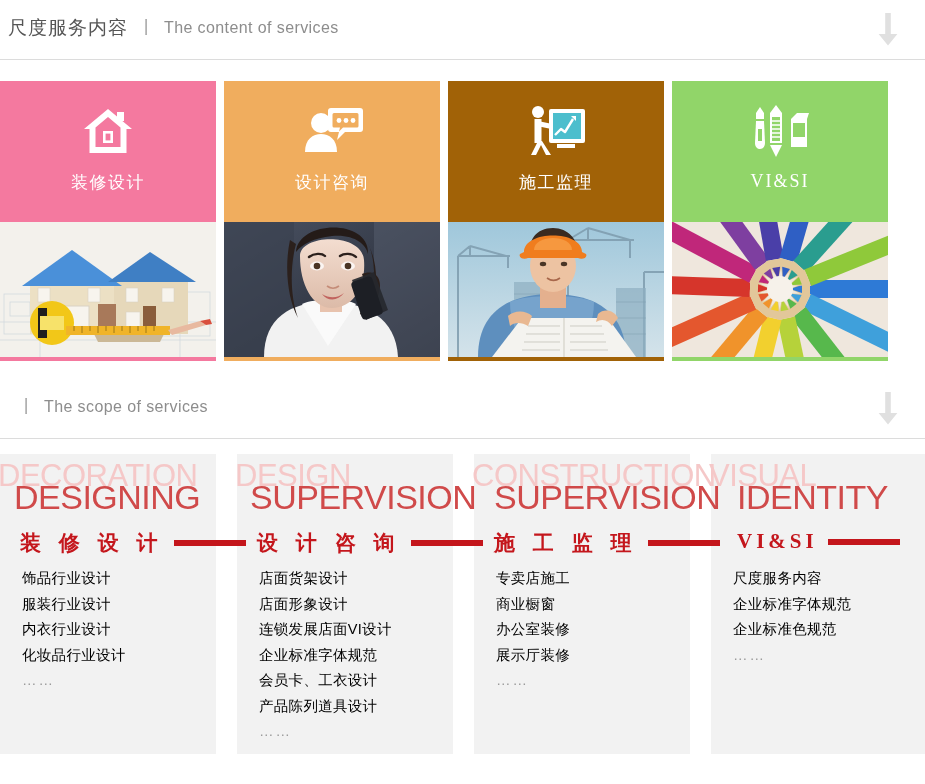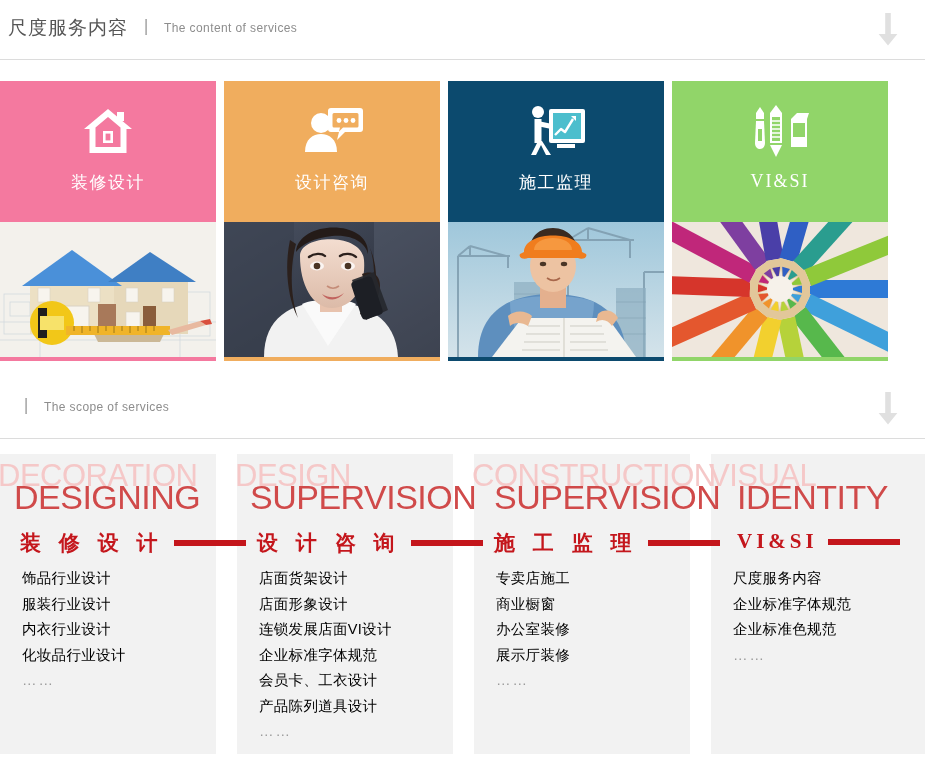--- a/index.html
+++ b/index.html
@@ -27,21 +27,21 @@
     letter-spacing: 1px;
     font-weight: 400;
   }
   .sh-sep {
     font-size: 17px;
     color: #9a9a9a;
     margin: 0 9px 0 10px;
     font-weight: 300;
   }
   .sh-en {
-    font-size: 12px;
+    font-size: 16px;
     color: #8d8d8d;
     letter-spacing: 0.4px;
     font-weight: 400;
   }
   .sh-arrow {
     position: absolute;
     right: 24px;
     top: 50%;
     transform: translateY(-50%);
     width: 26px;
@@ -298,21 +298,21 @@
             <path d="M103 64 c4 3 8 3 12 0" stroke="#c48c78" stroke-width="1.6" fill="none"></path>
             <path d="M98 72 c8 5 16 4 22 -1 c-6 8 -16 9 -22 1 Z" fill="#c1635e"></path>
             <path d="M138 52 C152 46 160 58 154 74 C150 86 142 96 136 92 C142 80 142 62 138 52 Z" fill="#2b201c"></path>
             <path d="M128 58 L150 50 L164 88 L142 98 Z" fill="#26282e" opacity="0.92"></path>
             <rect x="132" y="56" width="22" height="40" rx="4" transform="rotate(-18 143 76)" fill="#1d1f25"></rect>
           </svg>
         </div>
       </div>
     </div>
 
-    <div class="card" style="background:#0c4a6e">
+    <div class="card" style="background:#a16207">
       <div class="card-top">
         <span class="card-icon">
           <svg width="58" height="52" viewBox="0 0 58 52">
             <circle cx="11" cy="7" r="6" fill="#ffffff"></circle>
             <rect x="7.5" y="14" width="7" height="24" fill="#ffffff"></rect>
             <path d="M11 16 L30 20 L29 25 L10 21 Z" fill="#ffffff"></path>
             <path d="M11 36 L4 50 L9 50 L14 40 L19 50 L24 50 L15 36 Z" fill="#ffffff"></path>
             <path d="M24 4 H56 A2 2 0 0 1 58 6 V36 A2 2 0 0 1 56 38 H24 A2 2 0 0 1 22 36 V6 A2 2 0 0 1 24 4 Z" fill="#ffffff"></path>
             <rect x="26" y="8" width="28" height="26" fill="#4cbecd"></rect>
             <polyline points="28,30 34,24 38,27 46,14" stroke="#ffffff" stroke-width="2.4" fill="none" stroke-linejoin="round"></polyline>

